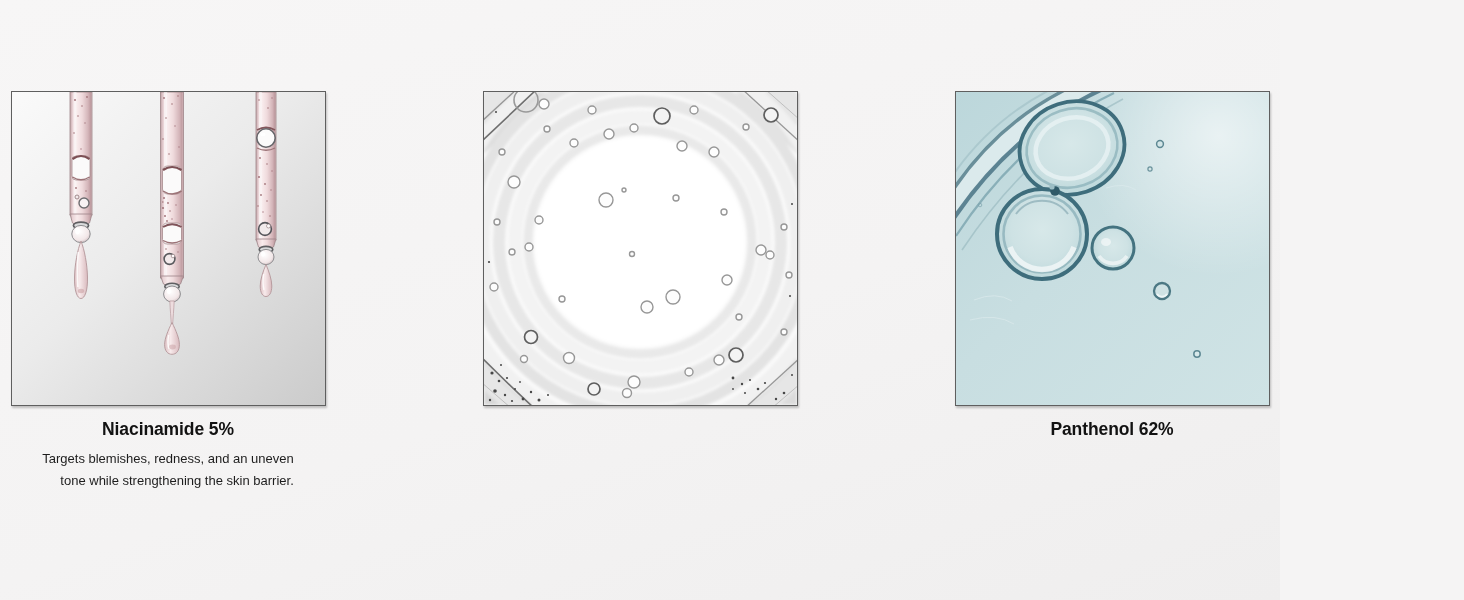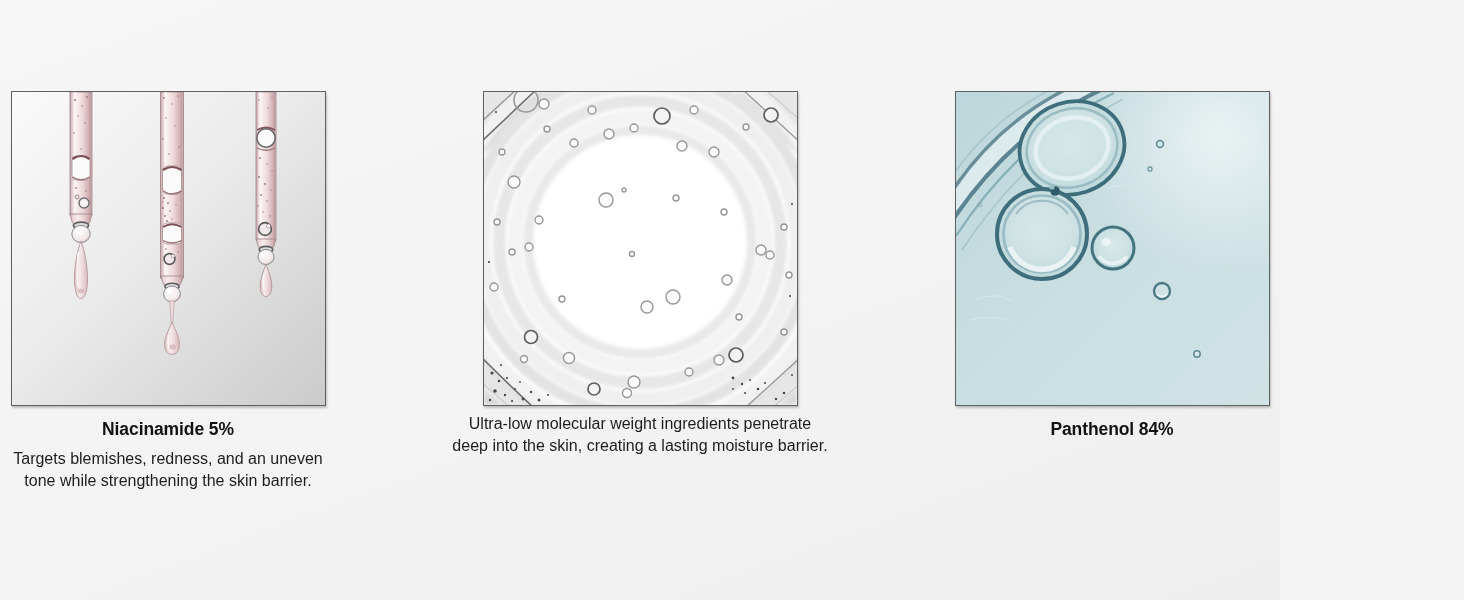--- a/index.html
+++ b/index.html
@@ -26,22 +26,22 @@
   }
   .imgframe svg { display: block; }
   .title {
     margin: 12px 0 0 0;
     font-size: 17.5px; font-weight: 700; line-height: 23px;
     color: #121212; text-align: center; white-space: pre-line;
     letter-spacing: -0.1px;
   }
   .desc {
     margin: 7px 0 0 0;
-    font-size: 16px; font-weight: 400; line-height: 22.4px;
-    color: #1d1d1d; text-align: center; white-space: pre-line;
+    font-size: 13px; font-weight: 400; line-height: 22.4px;
+    color: #1d1d1d; text-align: right; white-space: pre-line;
   }
 </style>
 </head>
 <body>
 
 <div class="page">
 
   <section class="card">
     <div class="imgframe">
       <svg viewBox="0 0 313 313" width="313" height="313">
@@ -295,22 +295,20 @@
             <circle cx="300" cy="301" r="1.3"></circle>
             <circle cx="308" cy="283" r="1"></circle>
           <circle cx="292" cy="307" r="1.2"></circle>
             <circle cx="306" cy="204" r="1"></circle>
             <circle cx="12" cy="20" r="1"></circle>
           <circle cx="5" cy="170" r="1.1"></circle>
             <circle cx="308" cy="112" r="1"></circle>
         </g>
       </svg>
     </div>
-    <p class="desc">Ultra-low molecular weight ingredients penetrate
-deep into the skin, creating a lasting moisture barrier.</p>
   </section>
 
   <section class="card">
     <div class="imgframe">
       <svg viewBox="0 0 313 313" width="313" height="313">
         <defs>
           <linearGradient id="bg3" x1="0" y1="0" x2="1" y2="1">
             <stop offset="0" stop-color="#bcd7db"></stop>
               <stop offset="0.45" stop-color="#c8dee1"></stop>
               <stop offset="1" stop-color="#cfe3e5"></stop>
@@ -364,16 +362,16 @@
 
         <circle cx="206" cy="199" r="8" fill="#cfe2e4" stroke="#4c7884" stroke-width="2.3"></circle>
         <path d="M201,202 A6,6 0 0 0 211,202" fill="none" stroke="#f0f7f7" stroke-width="2" opacity="0.9"></path>
 
         <circle cx="204" cy="52" r="3.4" fill="#d2e5e7" stroke="#5d8893" stroke-width="1.5"></circle>
         <circle cx="194" cy="77" r="2.1" fill="#d2e5e7" stroke="#6a929c" stroke-width="1.2"></circle>
         <circle cx="241" cy="262" r="3.2" fill="#d7e8ea" stroke="#5d8893" stroke-width="1.5"></circle>
         <circle cx="24" cy="113" r="1.8" fill="none" stroke="#7ca3ac" stroke-width="1" opacity="0.7"></circle>
       </svg>
     </div>
-    <h3 class="title">Panthenol 84%</h3>
+    <h3 class="title">Panthenol 62%</h3>
   </section>
 
 </div>
 
 </body></html>

